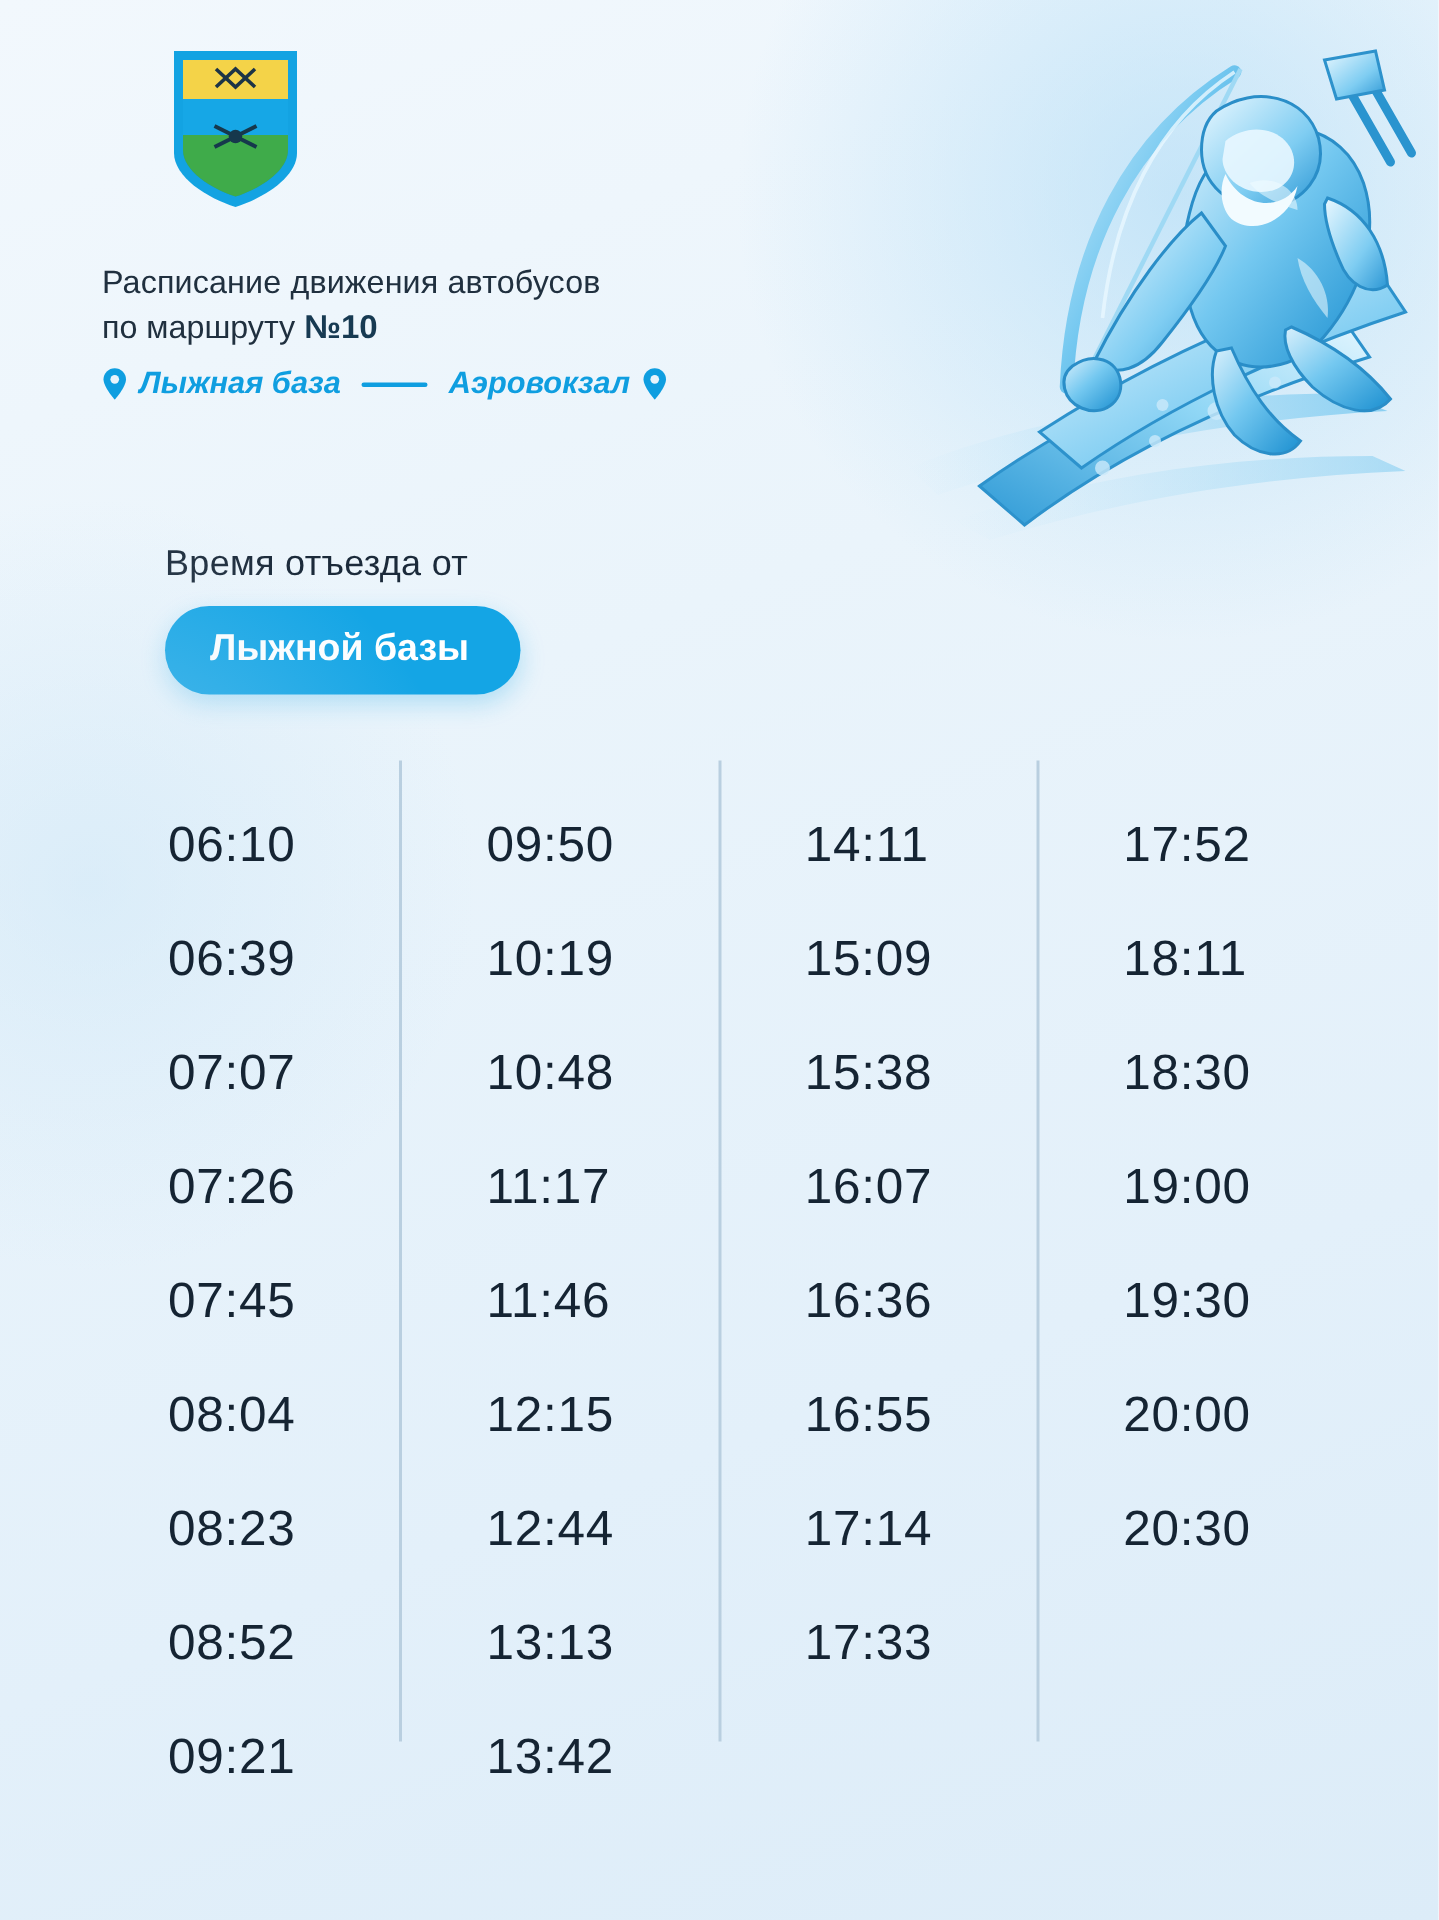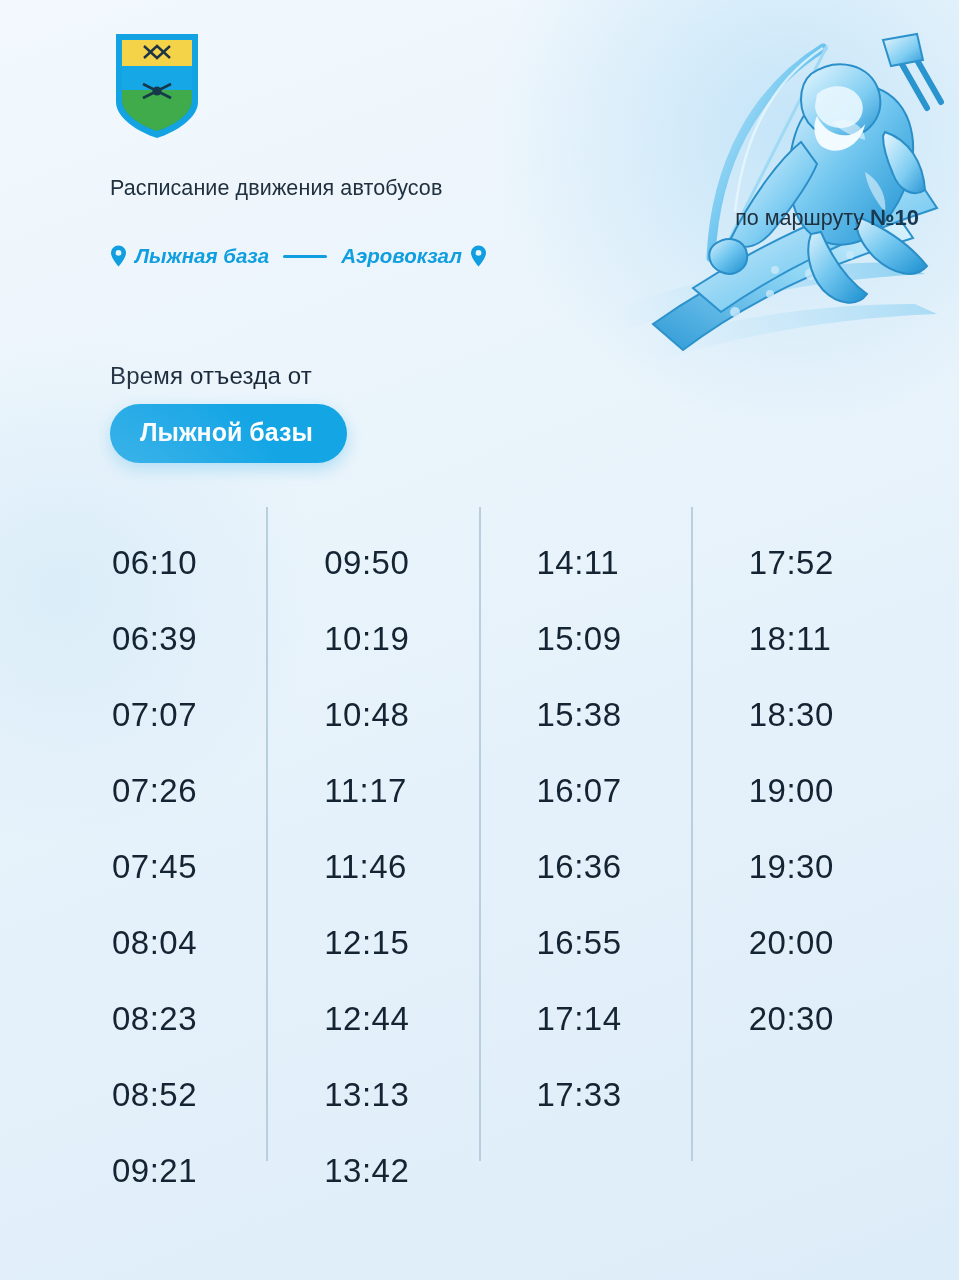--- a/index.html
+++ b/index.html
@@ -43,37 +43,36 @@
 
   .coat {
     width: 94px;
     height: 108px;
     margin-left: 70px;
     position: relative;
   }
   .coat svg { display: block; }
 
   .title-block {
-    margin-left: 70px;
+    margin-left: 28px;
     margin-top: 34px;
     position: relative;
     z-index: 3;
   }
   .title-line1 {
     font-size: 21.5px;
     line-height: 29px;
     color: #20303f;
     letter-spacing: .1px;
     max-width: 470px;
   }
   .title-line2 {
     font-size: 21.5px;
     line-height: 29px;
     color: #20303f;
-    text-align: right;
   }
   .route-num {
     font-weight: 700;
     color: #173a52;
     font-size: 22px;
   }
   .route-row {
     display: flex;
     align-items: center;
     gap: 8px;

